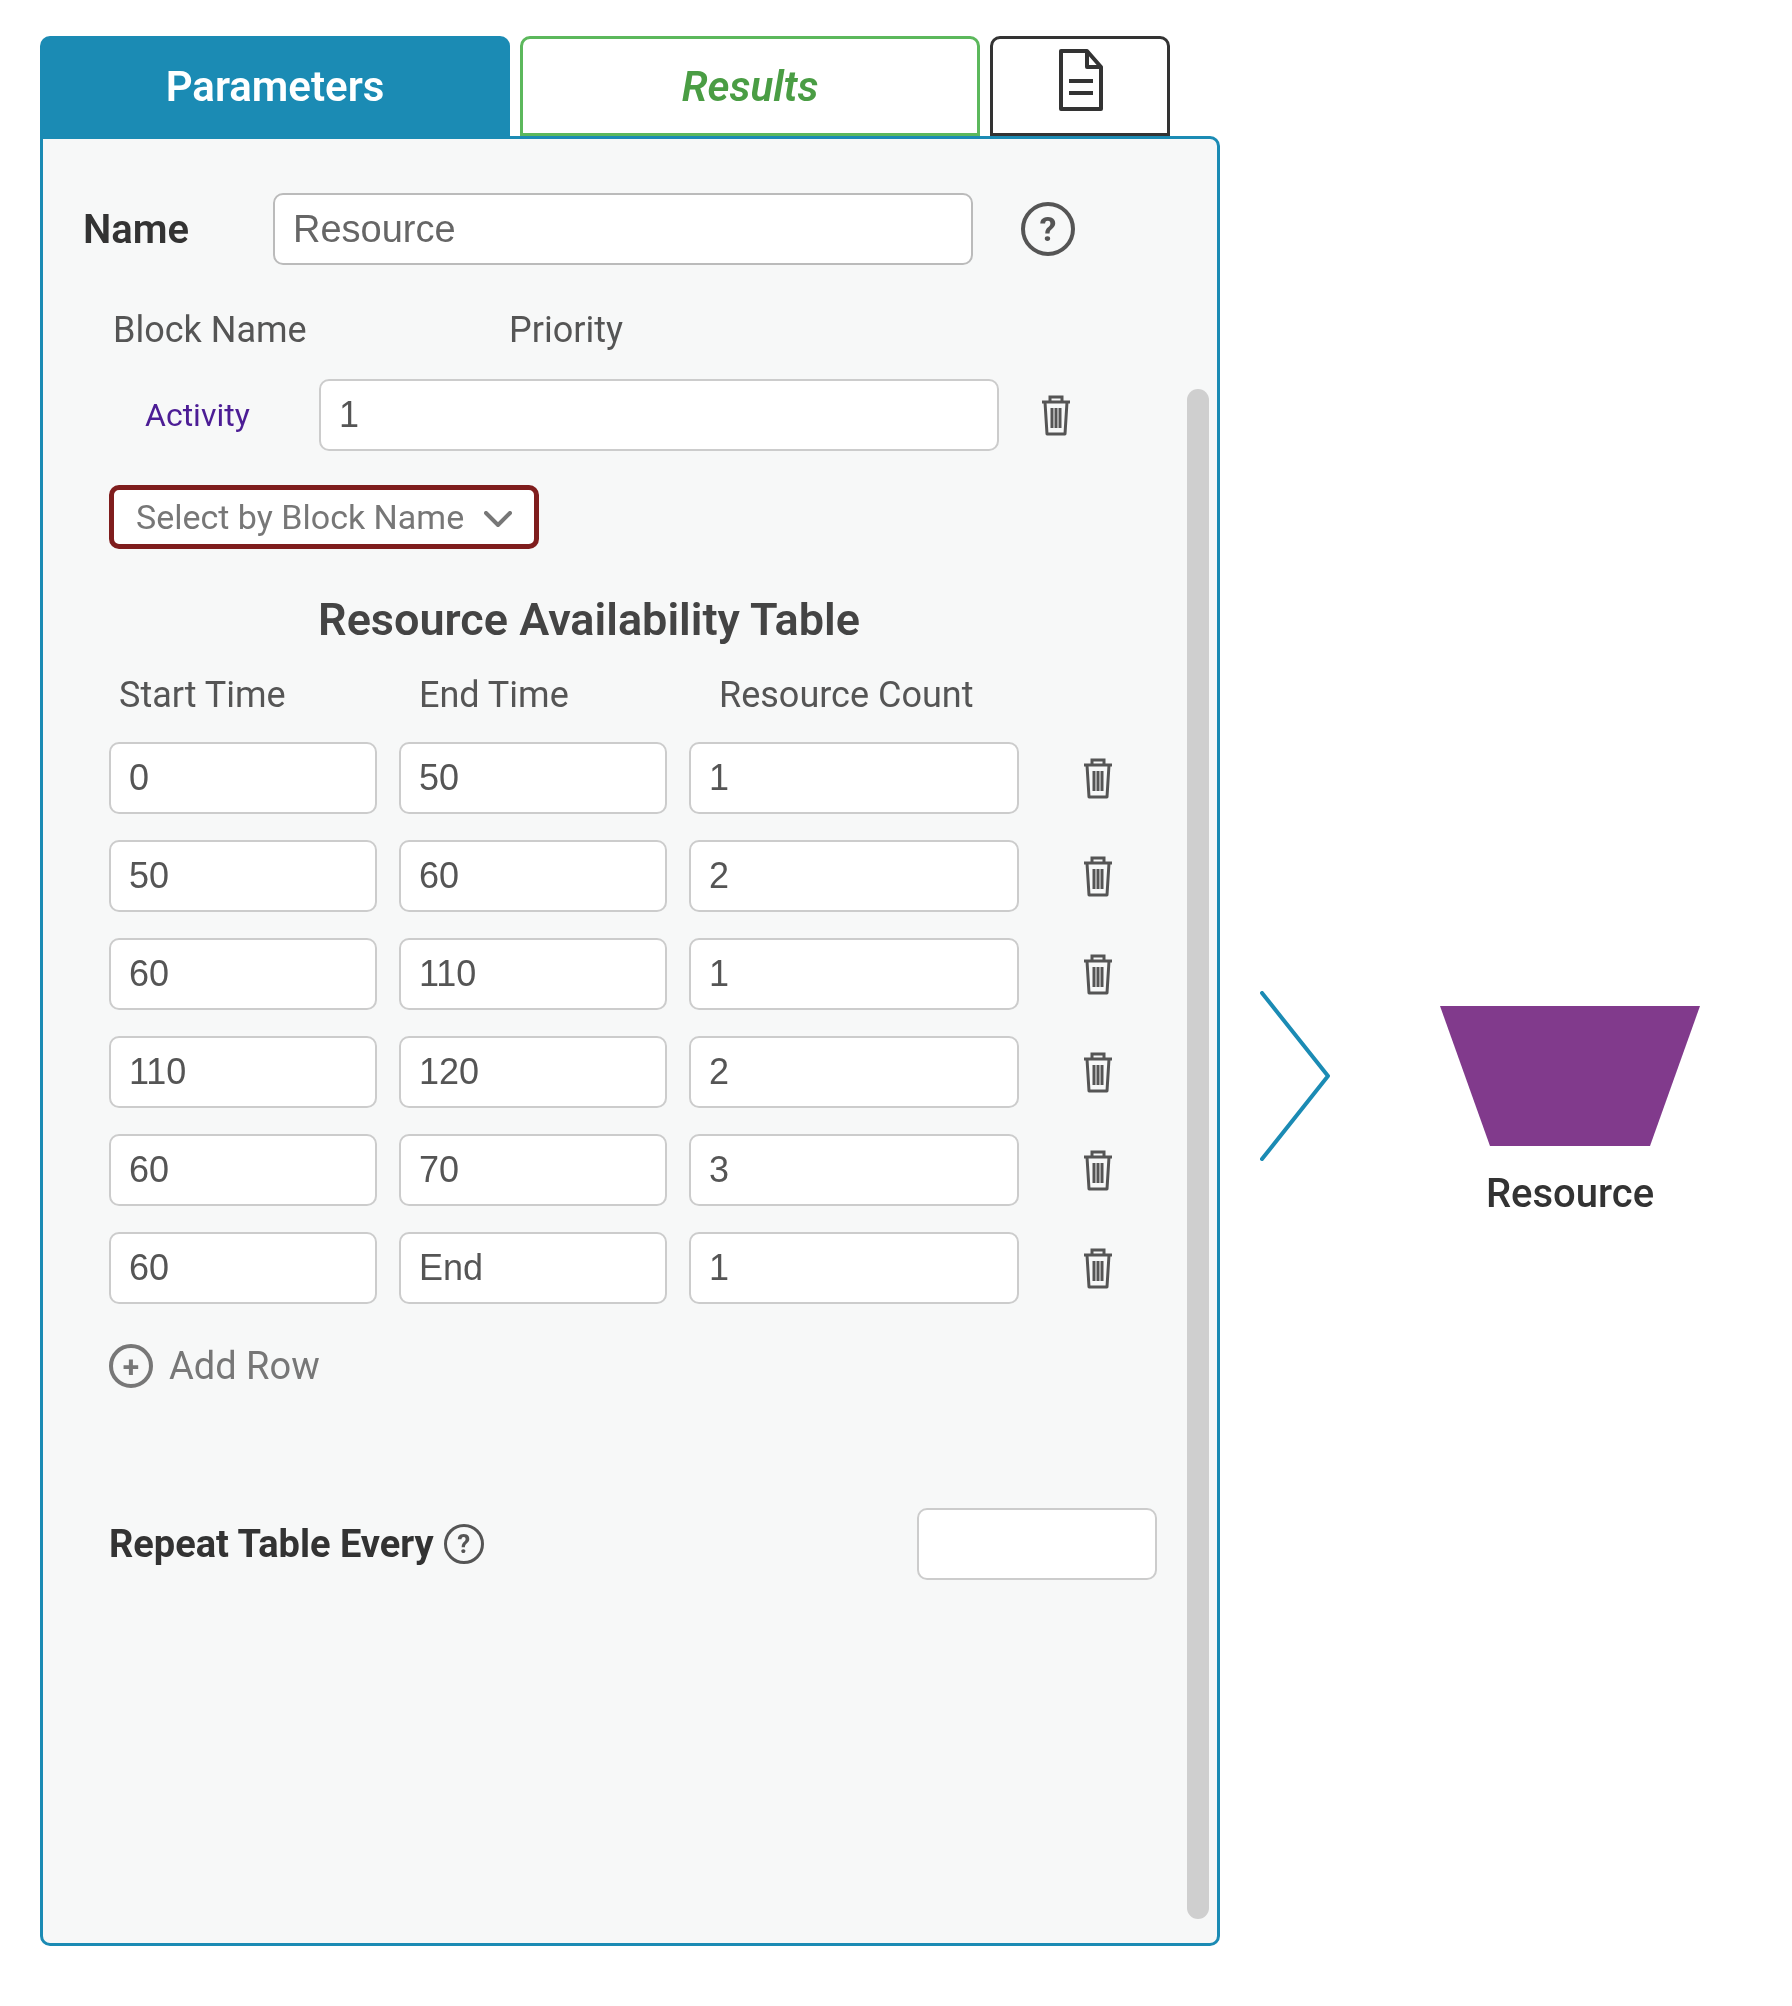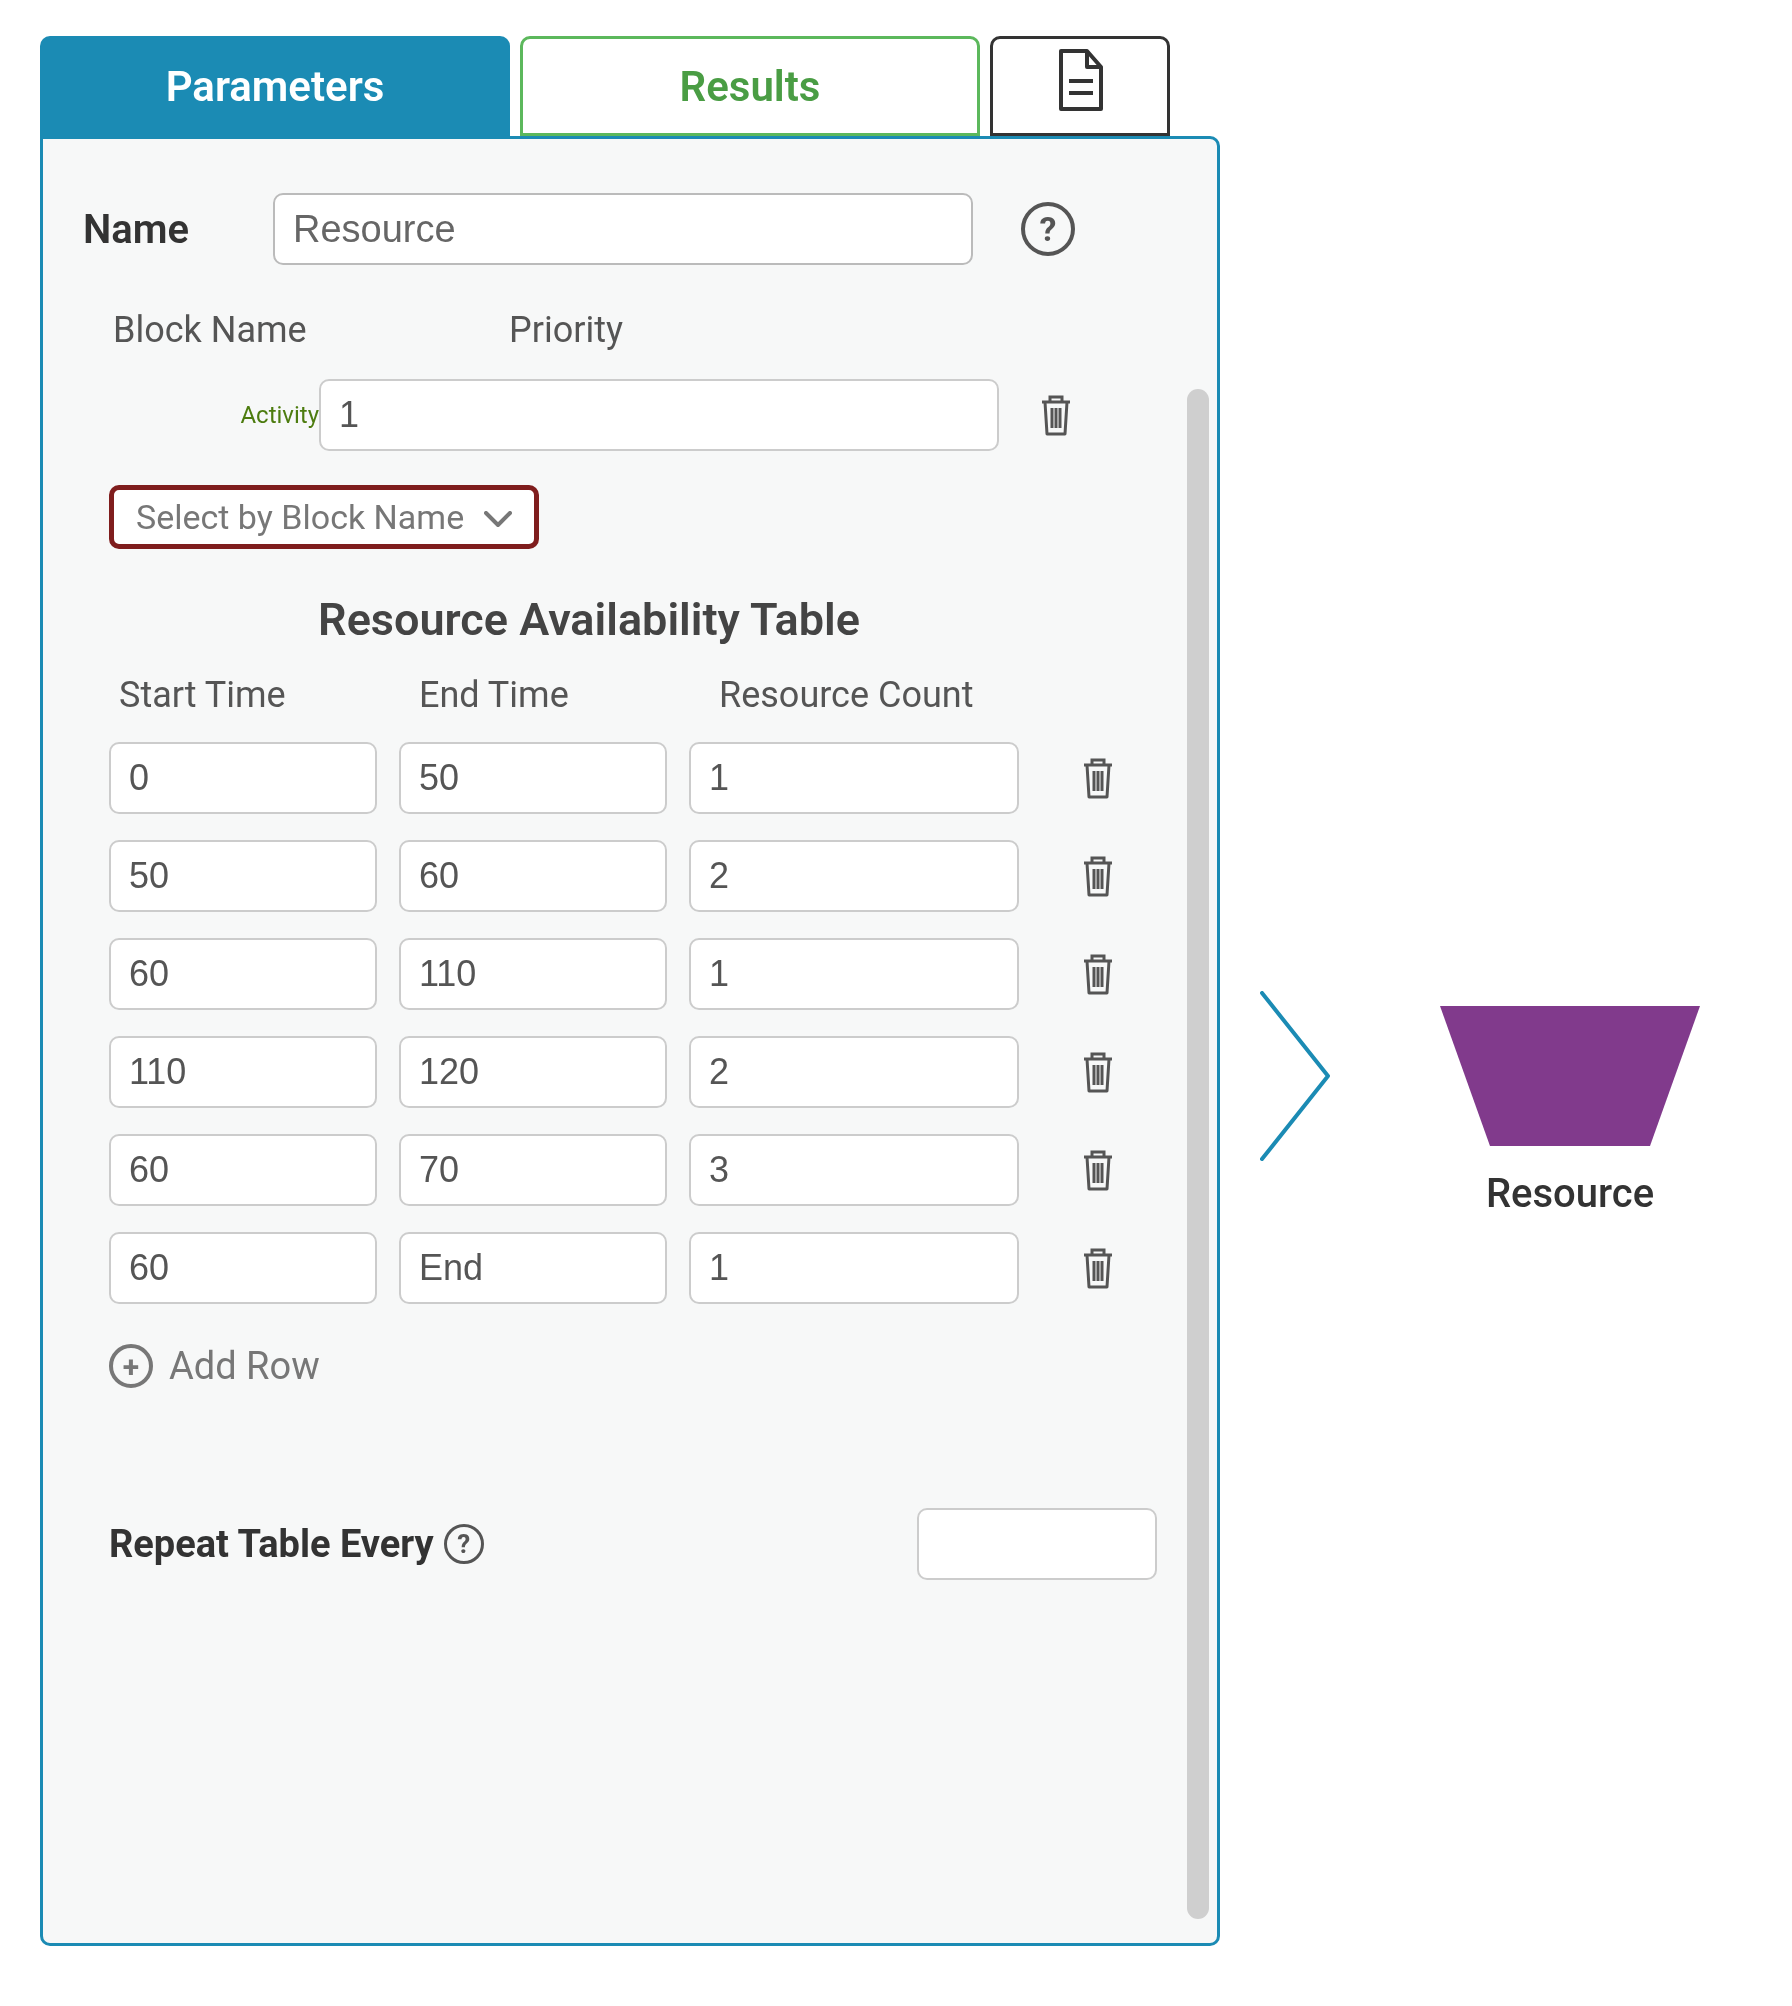--- a/index.html
+++ b/index.html
@@ -37,20 +37,21 @@
   .tab-parameters {
     background: #1b8bb4;
     color: #fff;
     width: 470px;
   }
   .tab-results {
     background: #fff;
     color: #4a9d44;
     border: 3px solid #5cb85c;
     width: 460px;
+    font-style: italic;
   }
   .tab-doc {
     background: #fff;
     border: 3px solid #333;
     width: 180px;
   }
   .panel {
     width: 1180px;
     height: 1810px;
     background: #f7f8f8;
@@ -119,25 +120,24 @@
   }
   .hdr-block { width: 400px; padding-left: 4px; }
   .hdr-prio  { width: 400px; }
   .activity-row {
     display: flex;
     align-items: center;
     margin-top: 28px;
     gap: 0;
   }
   .lbl-activity {
-    font-size: 24px;
-    color: #4d7c0f;
+    font-size: 32px;
+    color: #4c1d95;
     width: 210px;
     padding-left: 36px;
-    text-align: right;
   }
   .input-prio {
     width: 680px;
     height: 72px;
     border: 2px solid #ccc;
     border-radius: 10px;
     background: #fff;
     font-size: 36px;
     color: #555;
     padding: 0 18px;

